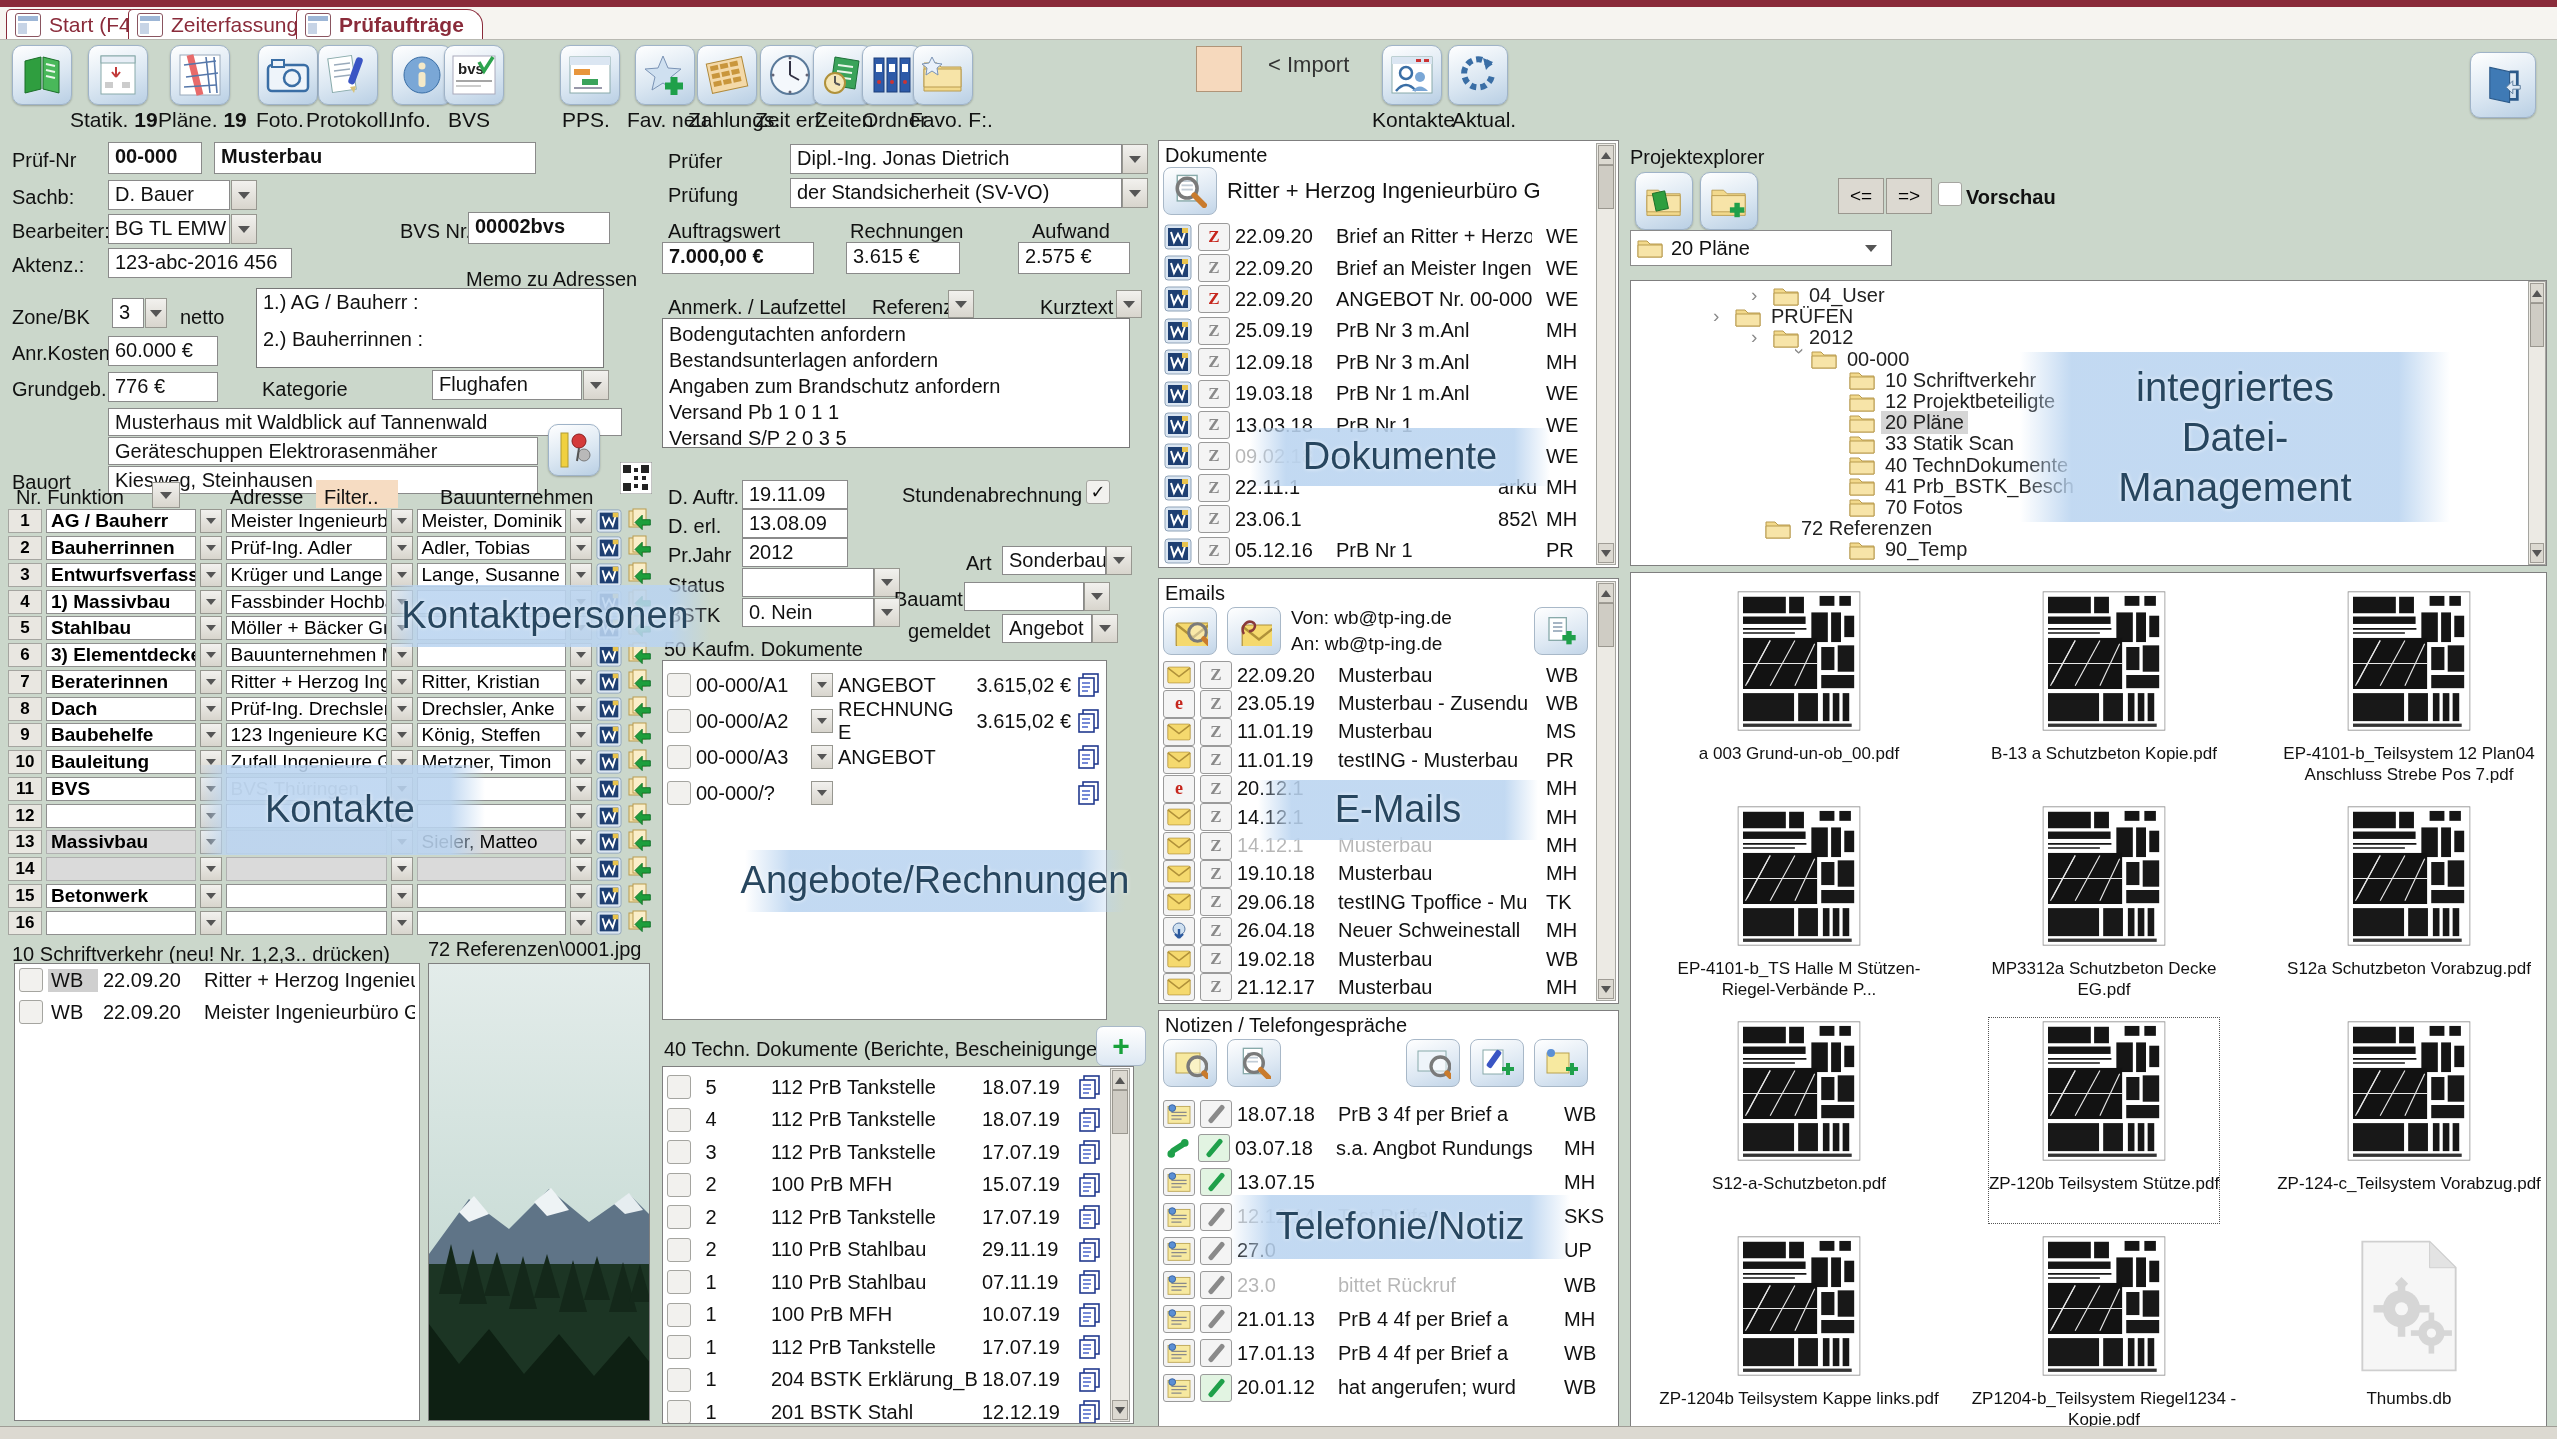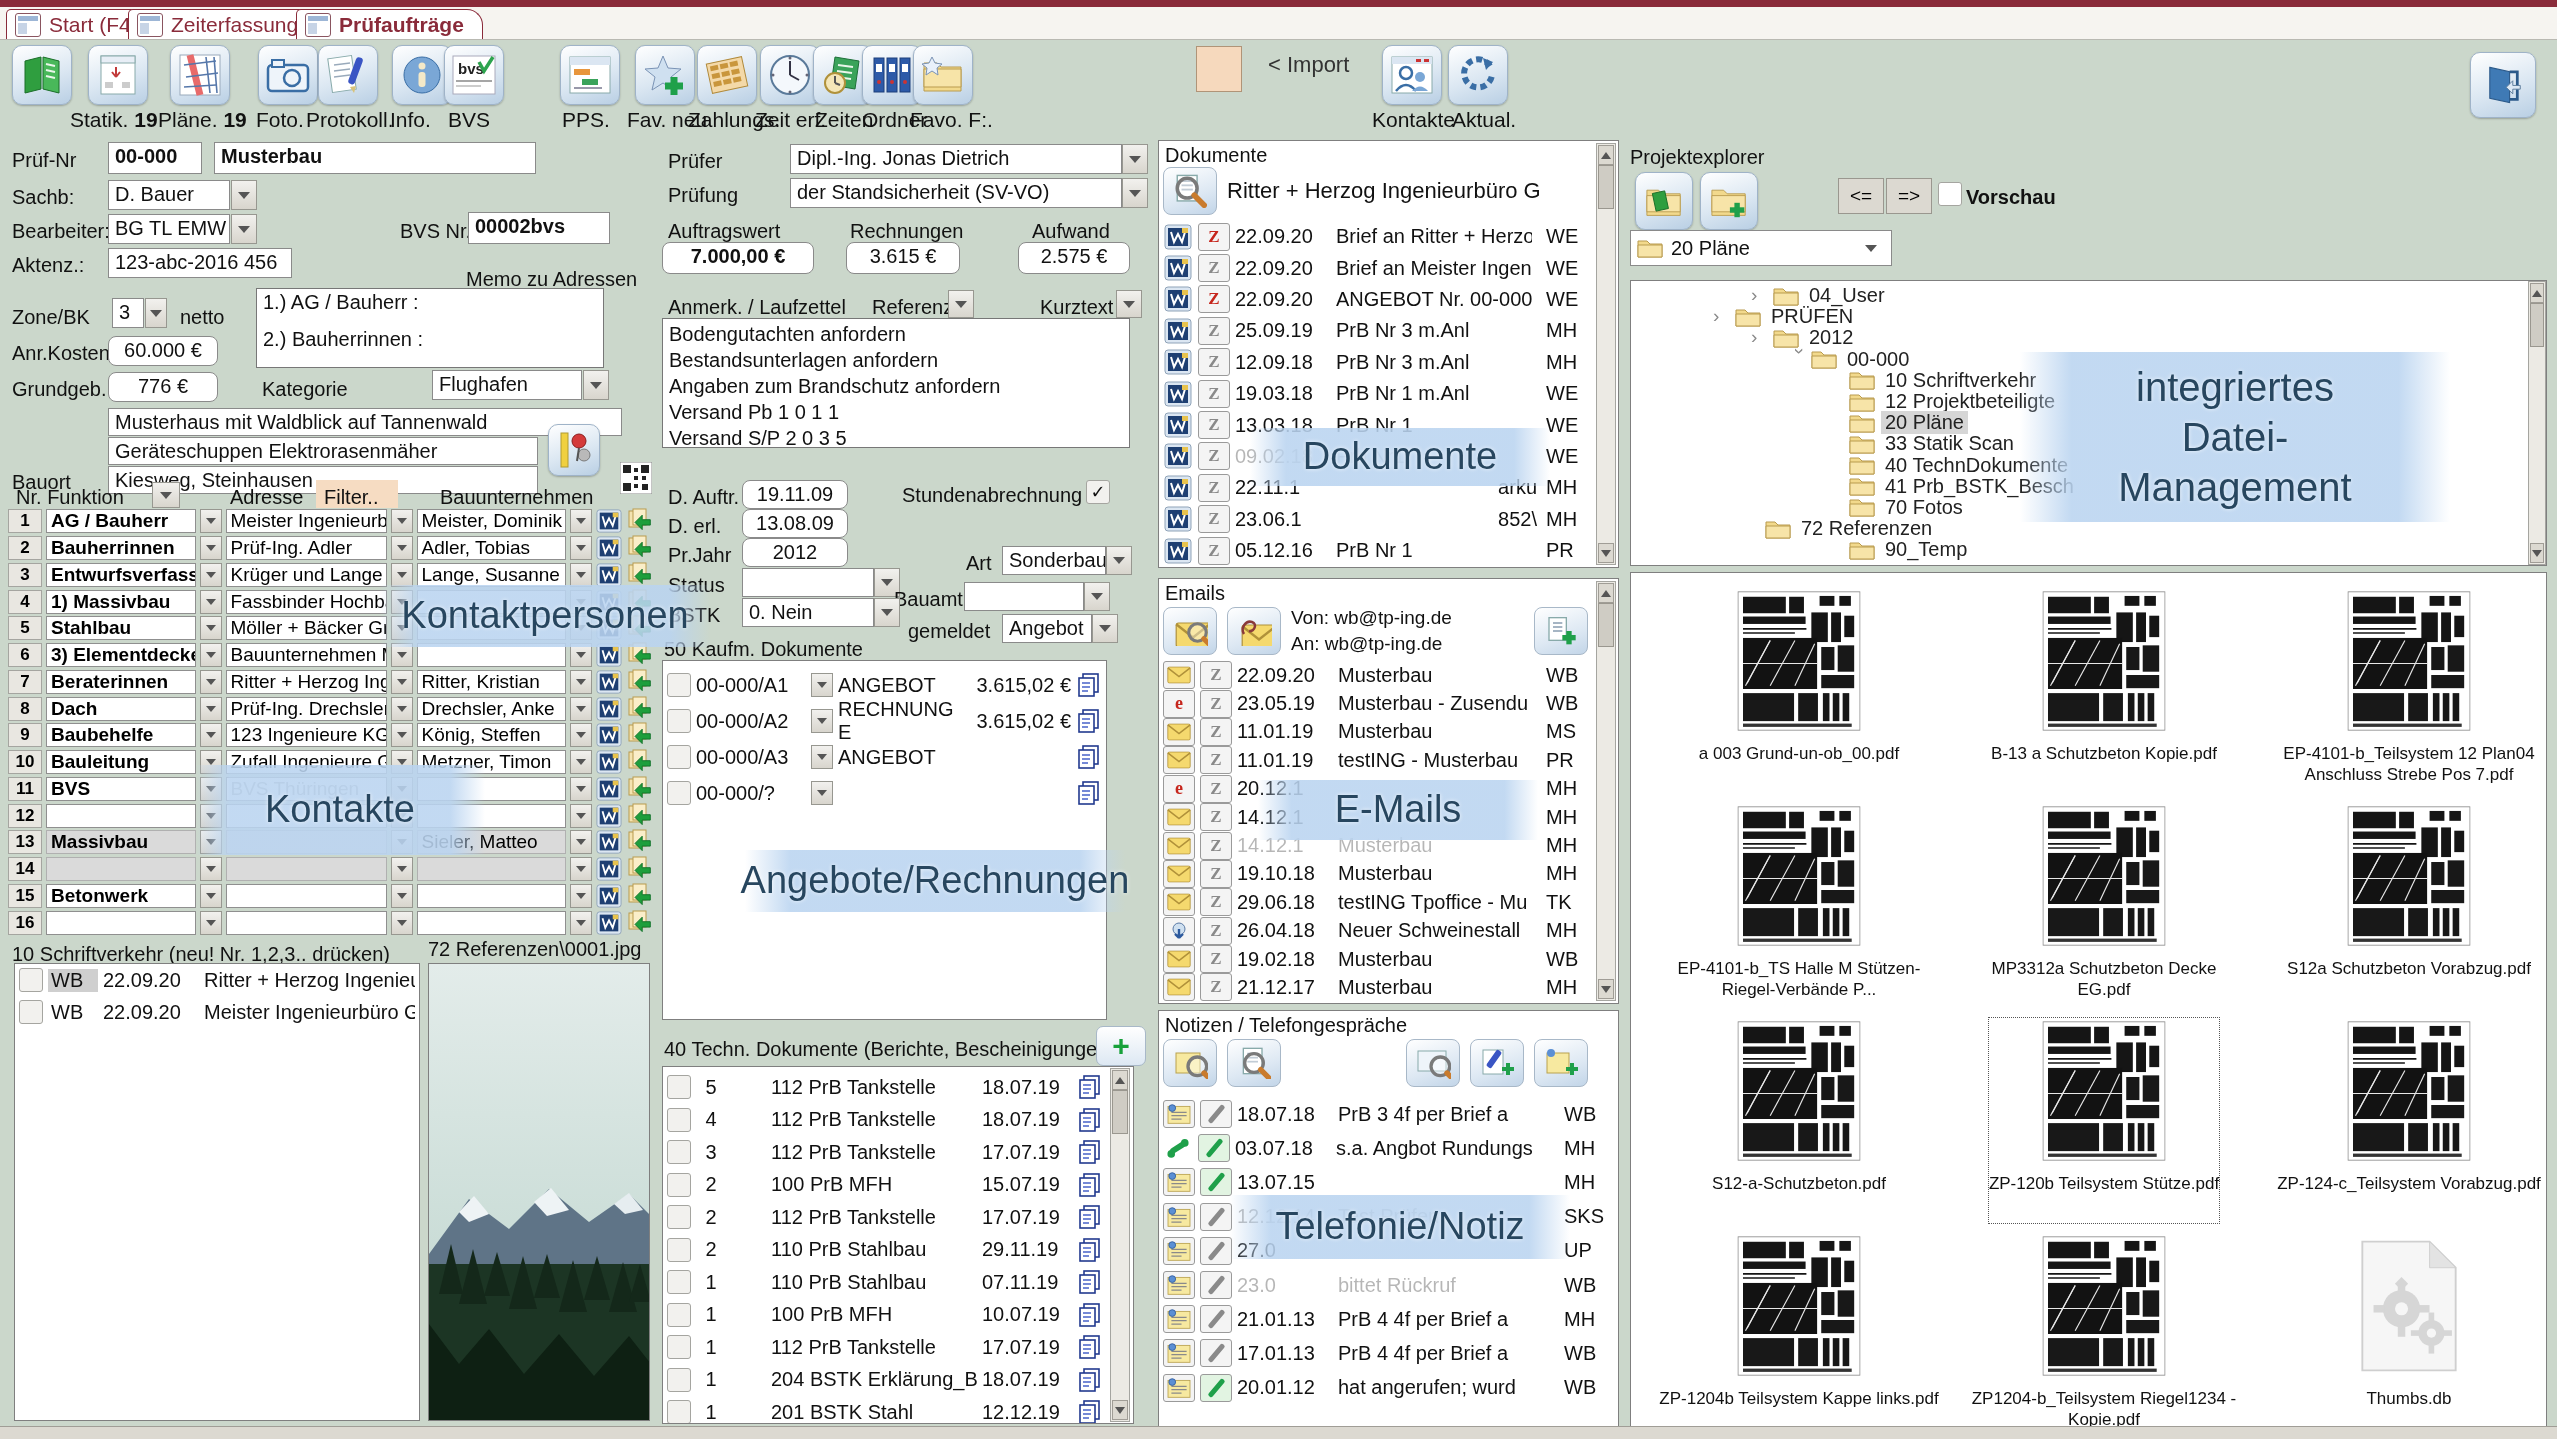--- a/index.html
+++ b/index.html
@@ -3,21 +3,21 @@
 <meta charset="utf-8">
 <style>
   html,body{margin:0;padding:0;}
   body{font-family:"Liberation Sans", sans-serif; background:#b9c6b9;}
   #app{position:relative;width:2557px;height:1439px;background:#cbd7cb;overflow:hidden;}
   .abs{position:absolute;}
   .lbl{position:absolute;font-size:20px;color:#111;white-space:nowrap;}
   .fld{position:absolute;background:#fff;border:1px solid #8a8a8a;font-size:20px;color:#111;
        padding:2px 6px;white-space:nowrap;overflow:hidden;box-sizing:border-box;}
   .bold{font-weight:bold;}
-  .rt{text-align:center;border-radius:8px;}
+  .rt{text-align:left;}
   .drop{position:absolute;width:26px;background:linear-gradient(#f2f1ee,#d8d5cd);border:1px solid #979790;
         box-sizing:border-box;display:flex;align-items:center;justify-content:center;}
   .caret{width:0;height:0;border-left:6px solid transparent;border-right:6px solid transparent;border-top:7px solid #555;}
   .panel{position:absolute;background:#fff;border:1px solid #7f7f7f;box-sizing:border-box;}
   .ptitle{position:absolute;left:6px;top:3px;font-size:20px;color:#111;}
   .wm{position:absolute;display:flex;flex-direction:column;align-items:center;justify-content:center;
       font-size:38px;color:#27465f;text-align:center;line-height:1.25;
       background:linear-gradient(90deg,rgba(186,212,240,0),rgba(186,212,240,.88) 12%,rgba(186,212,240,.88) 88%,rgba(186,212,240,0));
       text-shadow:0 0 4px rgba(255,255,255,.8);pointer-events:none;}
   

